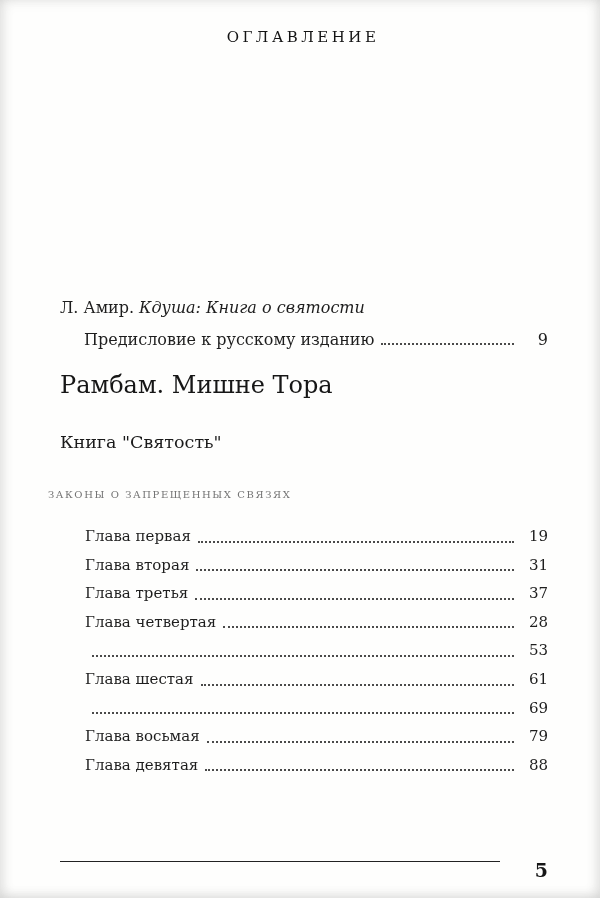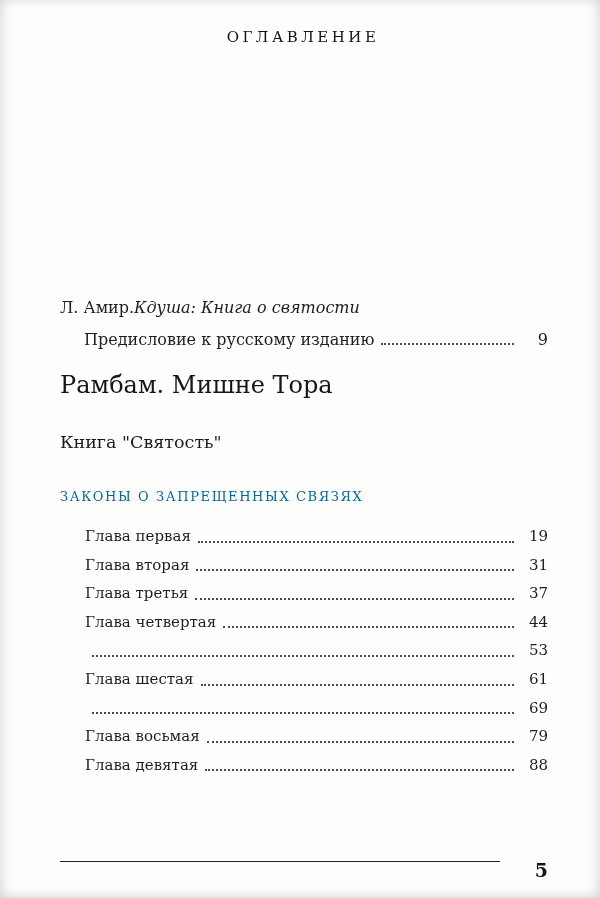--- a/index.html
+++ b/index.html
@@ -50,21 +50,21 @@
 
   
   .preface-block {
     position: absolute;
     top: 298px;
     left: 60px;
     right: 52px;
     font-size: 16px;
   }
   .preface-work-line { line-height: 19px; }
-  .preface-author { }
+  .preface-author { margin-right: 5px; }
   .italic { font-style: italic; }
   .toc-line {
     display: flex;
     align-items: baseline;
   }
   .preface-entry {
     margin-top: 13px;
     line-height: 19px;
     margin-left: 24px;
   }
@@ -92,24 +92,24 @@
   .book-title {
     position: absolute;
     top: 432px;
     left: 60px;
     font-size: 17.5px;
     color: #1a1a1a;
   }
   .laws-heading {
     position: absolute;
     top: 489px;
-    left: 60px;
-    font-size: 13px;
+    left: 48px;
+    font-size: 10px;
     letter-spacing: 1.6px;
-    color: #0369a1;
+    color: #737373;
   }
 
   
   .chapter-list {
     position: absolute;
     top: 522px;
     left: 85px;
     right: 52px;
     font-size: 15px;
   }
@@ -196,21 +196,21 @@
 
       <div class="toc-line chapter-row">
         <span class="toc-label">Глава третья</span>
         <span class="leader"></span>
         <span class="toc-page">37</span>
       </div>
 
       <div class="toc-line chapter-row">
         <span class="toc-label">Глава четвертая</span>
         <span class="leader"></span>
-        <span class="toc-page">44</span>
+        <span class="toc-page">28</span>
       </div>
 
       <div class="toc-line chapter-row">
         <span class="leader"></span>
         <span class="toc-page">53</span>
       </div>
 
       <div class="toc-line chapter-row">
         <span class="toc-label">Глава шестая</span>
         <span class="leader"></span>

